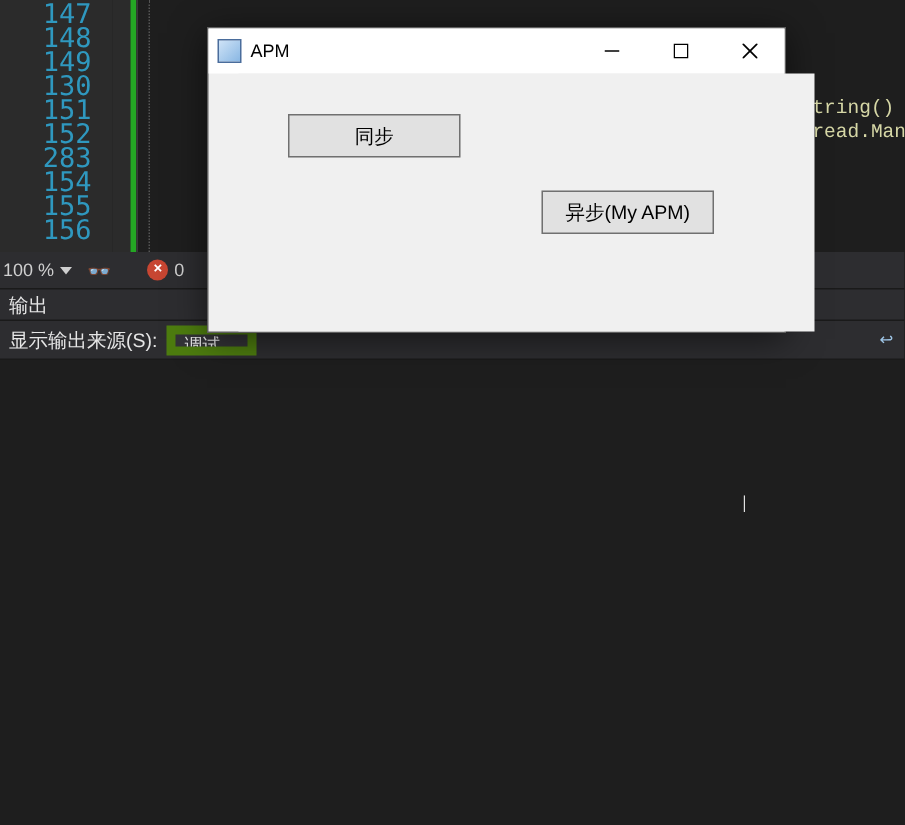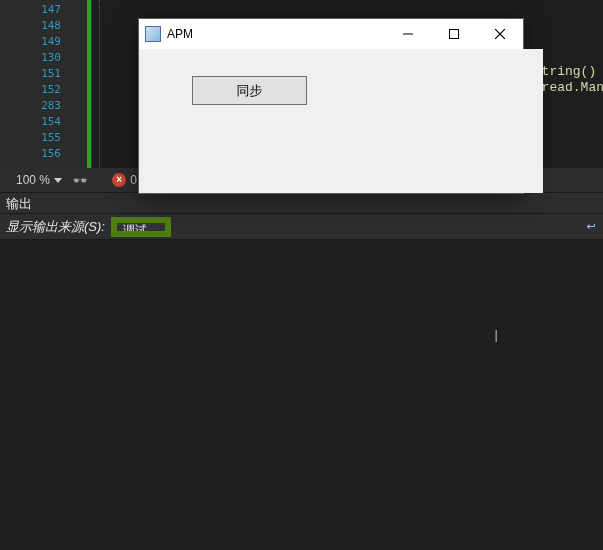--- a/index.html
+++ b/index.html
@@ -12,21 +12,21 @@
     position: relative;
   }
   
   .editor {
     position: absolute; left: 0; top: 0; right: 0; height: 168px;
     background: #1e1e1e;
   }
   .gutter {
     position: absolute; left: 0; top: 0; width: 75px; height: 168px;
     background: #2b2b2b; color: #2f98bf; text-align: right;
-    font-family: Consolas, monospace; font-size: 11px;
+    font-family: Consolas, monospace; font-size: 18px;
     padding-top: 2px;
   }
   .gutter div { padding-right: 14px; height: 16px; line-height: 16px; }
   .code-margin {
     position: absolute; left: 75px; top: 0; width: 12px; height: 168px;
     background: #2b2b2b;
   }
   .change-bar {
     position: absolute; left: 87px; top: 0; width: 4px; height: 168px;
     background: #24a724;
@@ -47,21 +47,21 @@
   }
   .code .line { height: 16px; line-height: 16px; white-space: pre; }
   .comment { color: #19d219; }
   .member  { color: #d6d7a6; }
   
   .zoom-strip {
     position: absolute; left: 0; top: 168px; right: 0; height: 24px;
     background: #2d2d30; color: #cfcfcf; display: flex; align-items: center;
     font-size: 12px;
   }
-  .zoom-strip .zoom { padding-left: 16px; }
+  .zoom-strip .zoom { padding-left: 2px; }
   .zoom-strip .caret {
     margin-left: 4px; width: 0; height: 0;
     border-left: 4px solid transparent; border-right: 4px solid transparent;
     border-top: 5px solid #cfcfcf;
   }
   .zoom-strip .glasses { margin-left: 10px; color: #8aa5c7; font-size: 13px; }
   .zoom-strip .err {
     margin-left: 24px; display: inline-flex; align-items: center;
     color: #cfcfcf;
   }
@@ -75,21 +75,21 @@
     position: absolute; left: 0; top: 192px; right: 0; height: 22px;
     background: #2d2d30; color: #e6e6e6; border-top: 1px solid #1a1a1a;
     border-bottom: 1px solid #1a1a1a; padding-left: 6px;
     font-size: 13px; line-height: 22px;
   }
   .output-toolbar {
     position: absolute; left: 0; top: 214px; right: 0; height: 26px;
     background: #2d2d30; color: #e6e6e6; display: flex; align-items: center;
     border-bottom: 1px solid #1a1a1a;
   }
-  .output-toolbar .lbl { padding-left: 6px; font-size: 13px; font-style: italic; }
+  .output-toolbar .lbl { padding-left: 6px; font-size: 13px; }
   .output-toolbar select.combo {
     margin-left: 6px; background: #333337; color: #e6e6e6;
     border: 6px solid #4d7c0f; height: 20px; font-size: 12px;
     padding: 0 18px 0 6px; font-family: inherit;
     -webkit-appearance: none; appearance: none;
   }
   .output-toolbar .spacer { flex: 1; }
   .output-toolbar .tool-btn {
     width: 24px; height: 20px; display: flex; align-items: center;
     justify-content: center; color: #9ec5e6; font-size: 11px;
@@ -98,21 +98,21 @@
   .output-body {
     position: absolute; left: 0; top: 240px; right: 0; bottom: 0;
     background: #1e1e1e;
   }
   .text-cursor {
     position: absolute; color: #e6e6e6; font-size: 16px;
     transform: scaleX(0.5);
   }
   
   .apm-window {
-    position: absolute; left: 138px; top: 18px; width: 386px; height: 176px;
+    position: absolute; left: 138px; top: 18px; width: 386px; height: 204px;
     background: #f0f0f0; border: 1px solid #5e5e5e;
     box-shadow: 0 4px 22px rgba(0,0,0,0.55);
   }
   .apm-titlebar {
     height: 30px; background: #ffffff; display: flex; align-items: center;
     padding-left: 6px;
   }
   .apm-icon {
     width: 16px; height: 16px; border: 1px solid #4a6d9c;
     background: linear-gradient(135deg,#cfe3f7,#89b7e3);
@@ -211,14 +211,15 @@
     </span>
     <span class="apm-ctl">
       <svg width="10" height="10">
           <line x1="0" y1="0" x2="10" y2="10" stroke="#000" stroke-width="1.2"></line>
           <line x1="10" y1="0" x2="0" y2="10" stroke="#000" stroke-width="1.2"></line>
         </svg>
     </span>
   </div>
   <div class="apm-body">
     <div class="win-btn btn1">同步</div>
+    <div class="win-btn btn3">异步(My APM)</div>
   </div>
 </div>
 
 </body></html>

